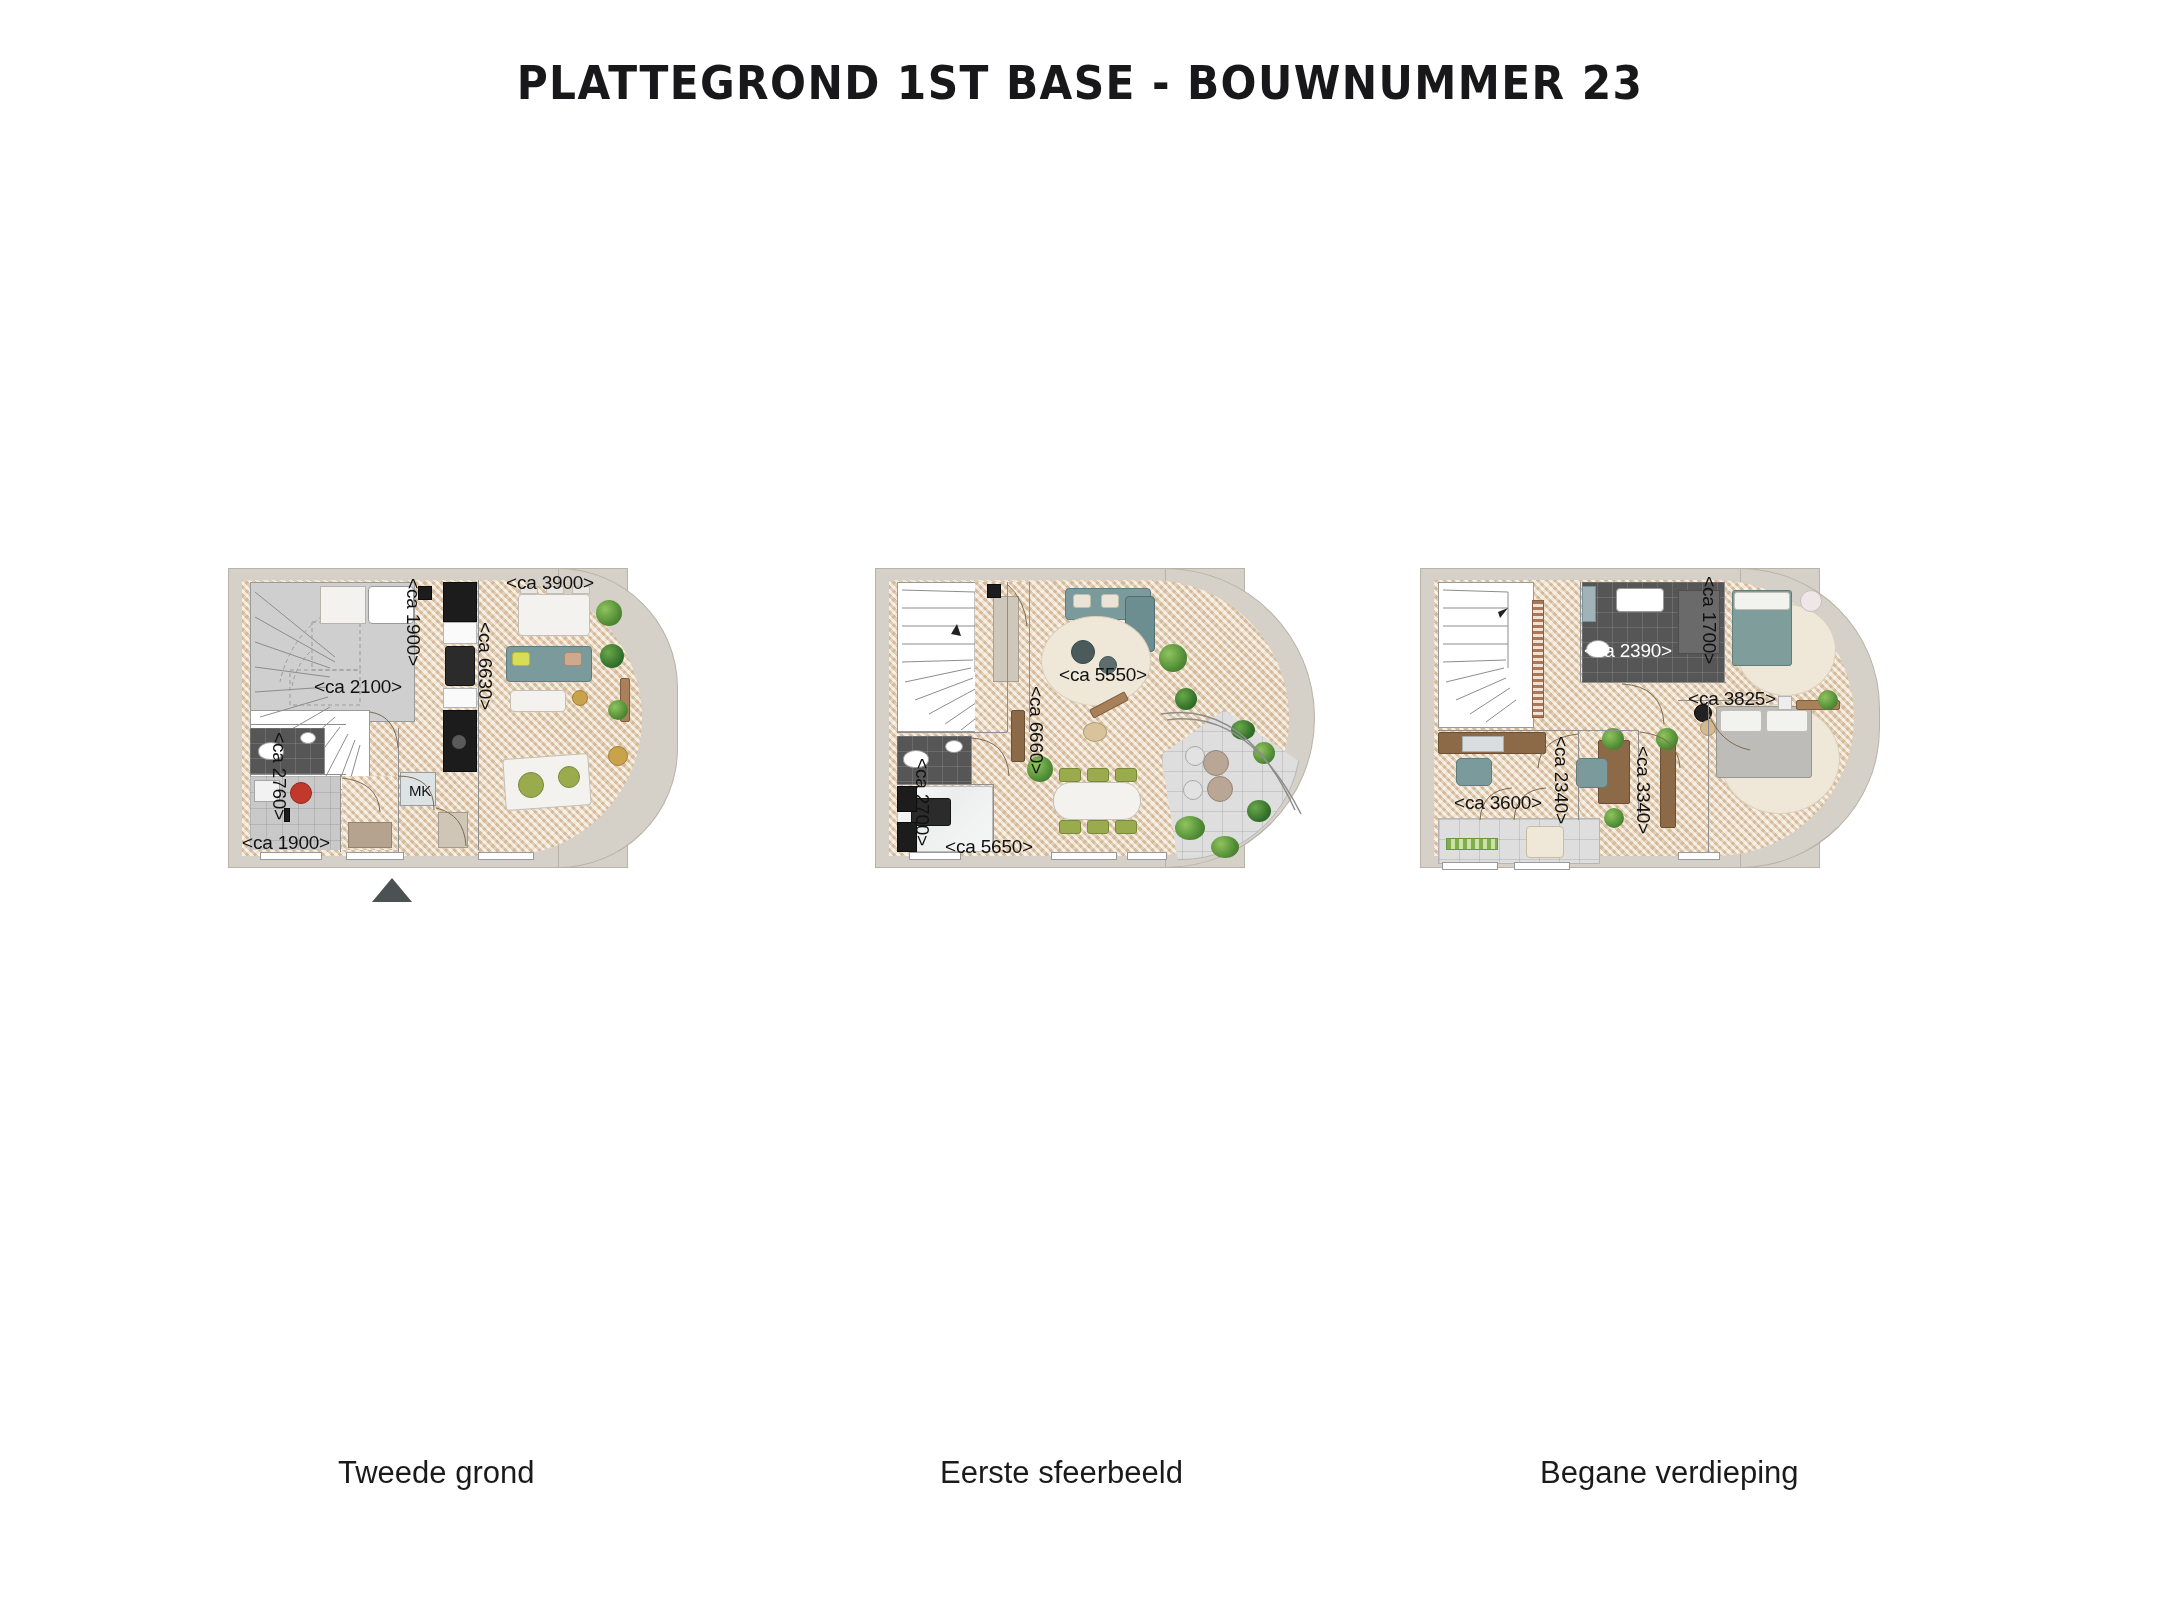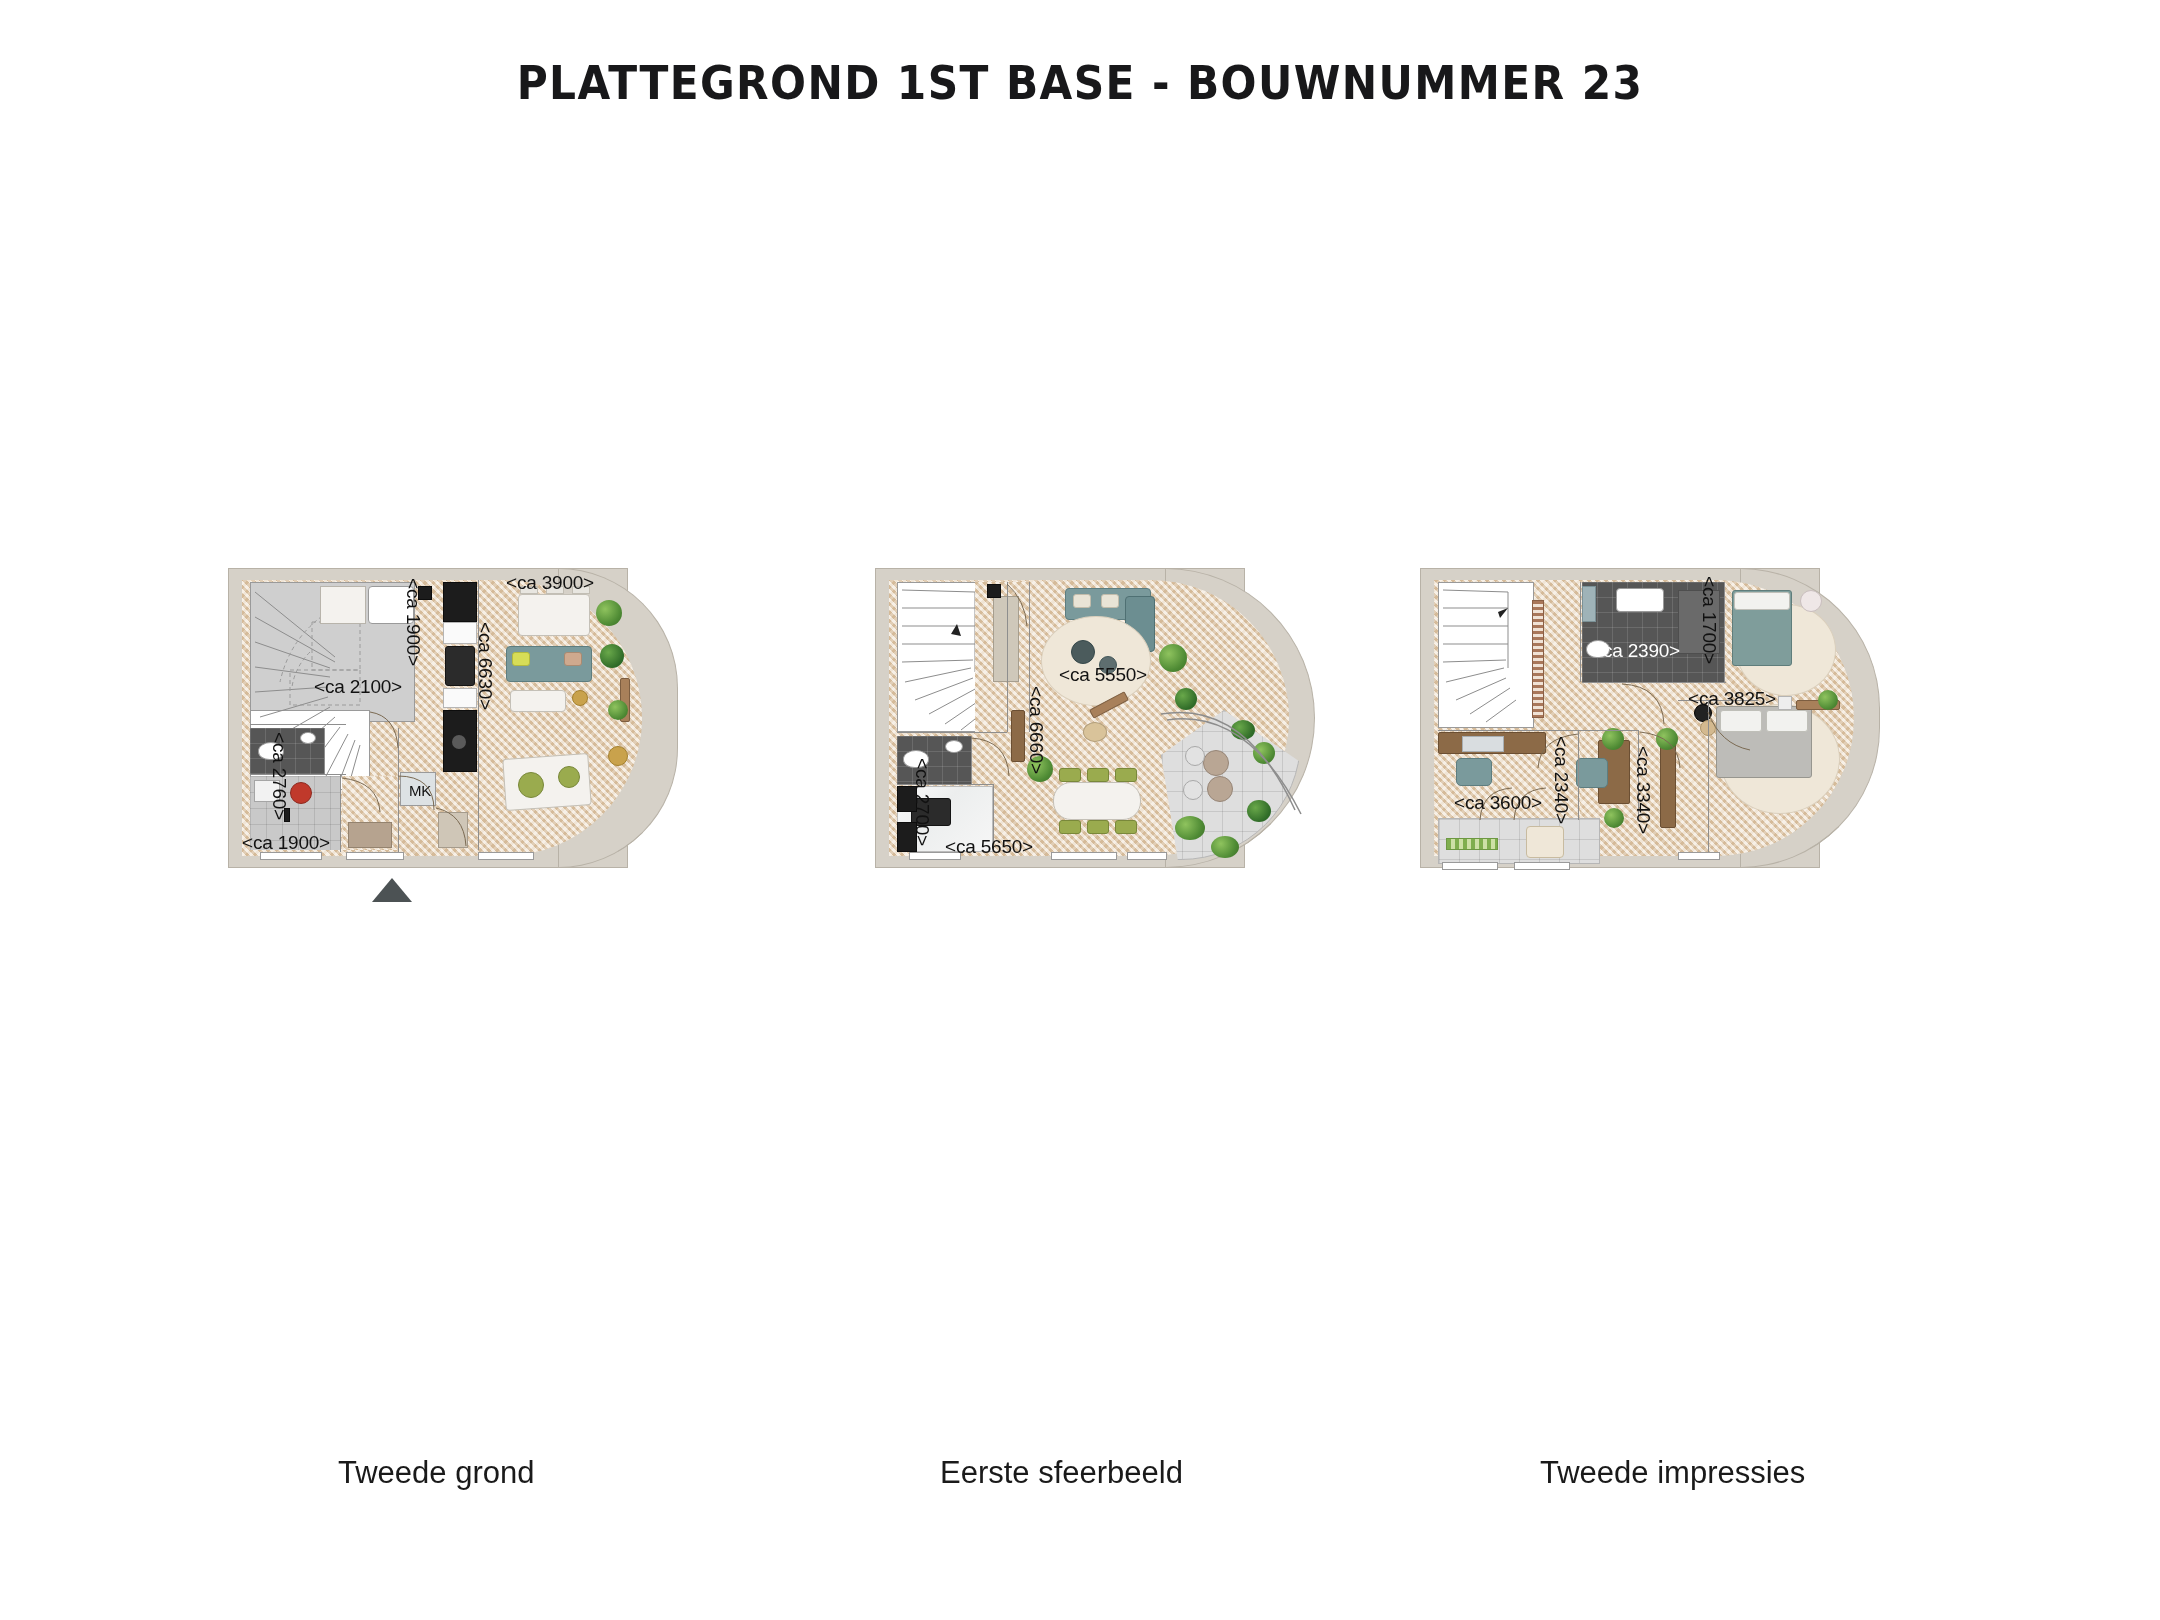--- a/index.html
+++ b/index.html
@@ -468,31 +468,31 @@
             <path d="M60 260 Q 62 230 92 228"></path>
             <path d="M94 260 Q 96 230 126 228"></path>
             <path d="M288 152 Q 300 184 330 190"></path>
           </g>
         </svg>
 
         <div class="fx" style="left:22px;top:302px;width:56px;height:8px;background:#fff;border:1px solid #9a9a9a;"></div>
         <div class="fx" style="left:94px;top:302px;width:56px;height:8px;background:#fff;border:1px solid #9a9a9a;"></div>
         <div class="fx" style="left:258px;top:292px;width:42px;height:8px;background:#fff;border:1px solid #9a9a9a;"></div>
 
-        <div class="dim white" style="left:172px;top:80px;">&lt;ca 2390&gt;</div>
+        <div class="dim white" style="left:164px;top:80px;">&lt;ca 2390&gt;</div>
         <div class="dim v" style="left:300px;top:16px;transform:rotate(90deg);">&lt;ca 1700&gt;</div>
         <div class="dim" style="left:268px;top:128px;">&lt;ca 3825&gt;</div>
         <div class="dim v" style="left:152px;top:176px;transform:rotate(90deg);">&lt;ca 2340&gt;</div>
         <div class="dim" style="left:34px;top:232px;">&lt;ca 3600&gt;</div>
         <div class="dim v" style="left:234px;top:186px;transform:rotate(90deg);">&lt;ca 3340&gt;</div>
       </div>
     </div>
 
   </div>
 
   <div class="captions">
     <div class="cap cap-1">Tweede grond</div>
     <div class="cap cap-2">Eerste sfeerbeeld</div>
-    <div class="cap cap-3">Tweede impressies</div>
+    <div class="cap cap-3">Begane verdieping</div>
   </div>
 
 
 </div>
 
 </body></html>

